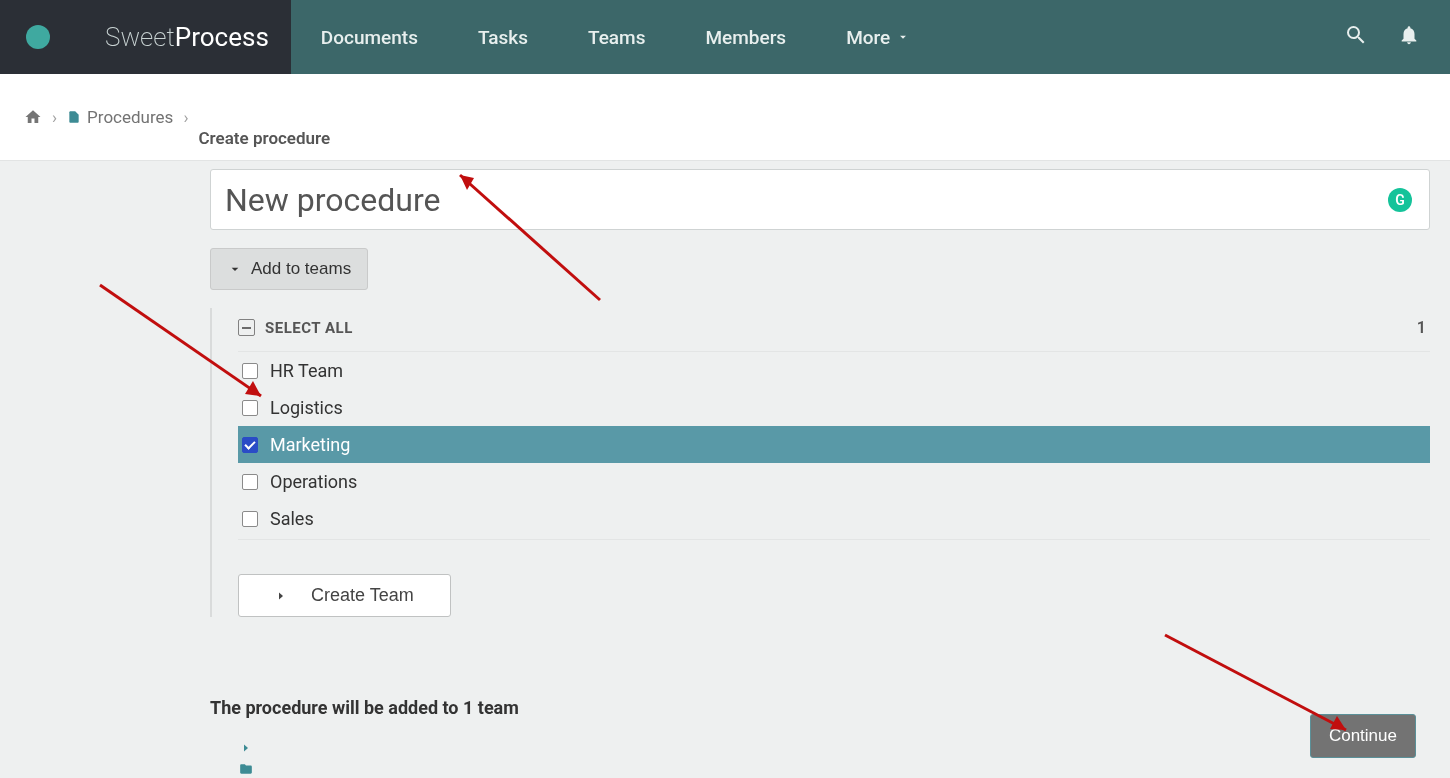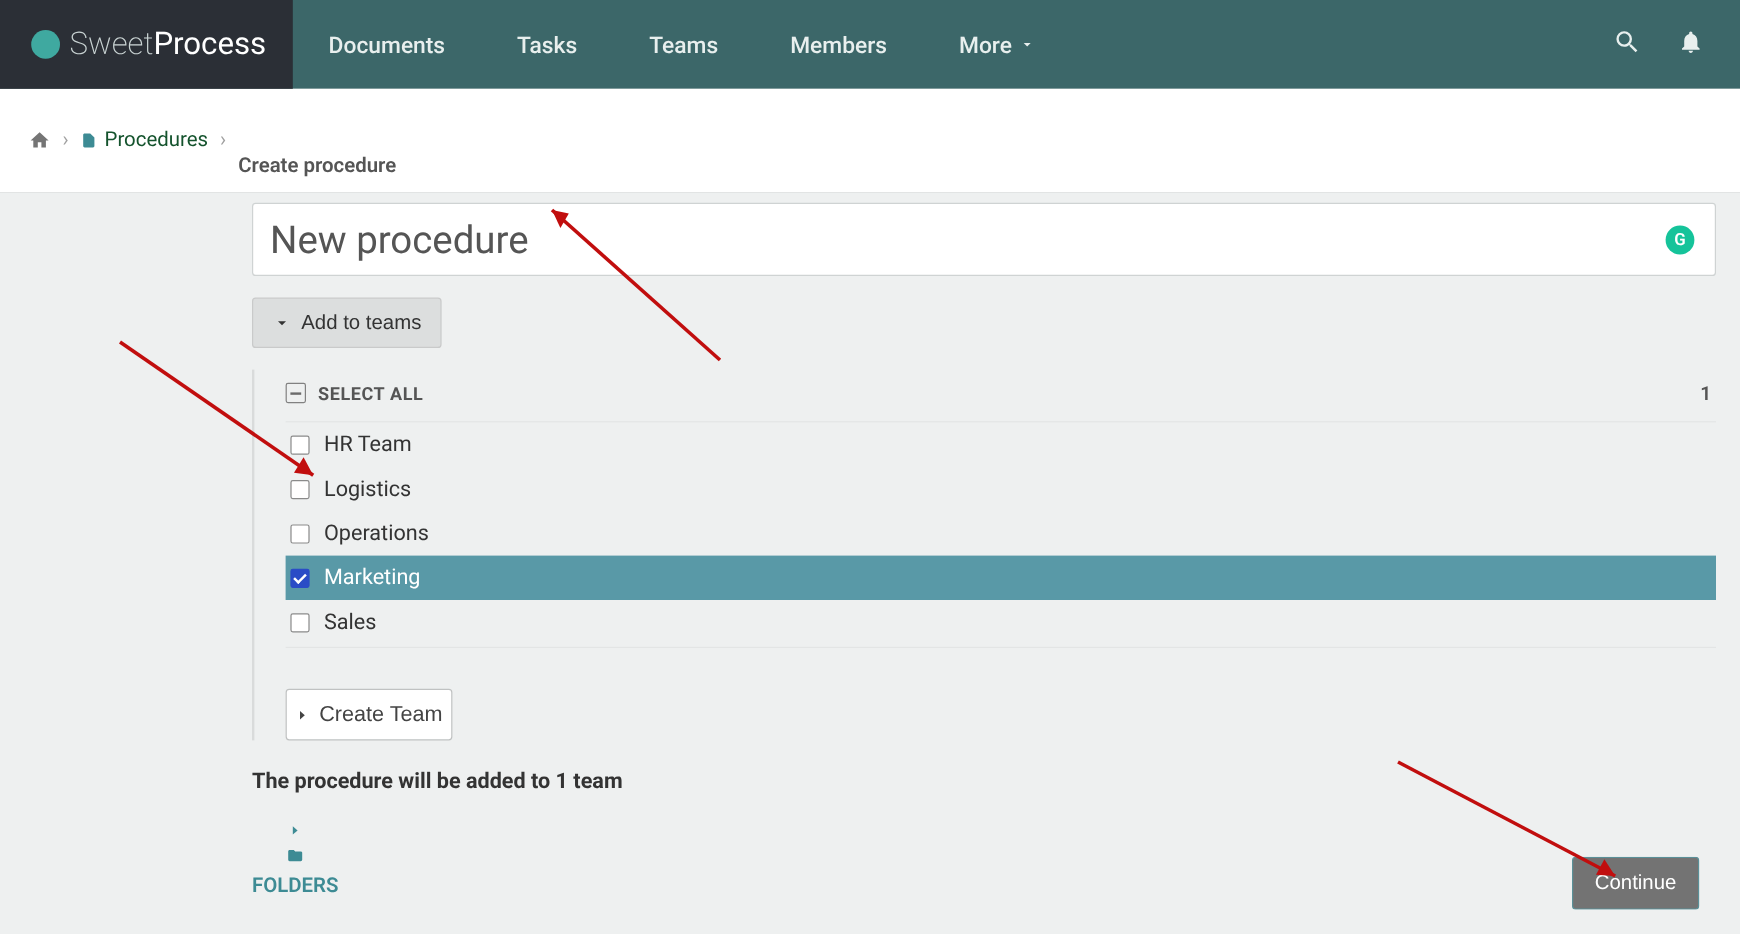--- a/index.html
+++ b/index.html
@@ -22,21 +22,21 @@
       padding: 0 22px 0 26px;
       gap: 8px;
     }
     .logo-mark {
       width: 24px; height: 24px;
       background: #3fa9a0;
       border-radius: 50%;
       position: relative;
     }
     .logo-text { font-size: 26px; color: #fff; font-weight: 400; }
-    .logo-text .thin { font-weight: 200; color: #c9d3d3; }
+    .logo-text .thin { font-weight: 200; color: #c9d3d3; margin-left: 47px; }
     .nav {
       display: flex;
       gap: 60px;
       padding-left: 30px;
       flex: 1;
     }
     .nav-item {
       color: #e8efee;
       font-size: 19px;
       font-weight: 500;
@@ -54,21 +54,21 @@
     .icon-btn { color: #e8efee; cursor: pointer; }
     .crumbs {
       background: #fff;
       border-bottom: 1px solid #e2e4e4;
       padding: 12px 24px;
       display: flex;
       align-items: center;
       gap: 10px;
       font-size: 17px;
     }
-    .crumb-link { color: #14532d; cursor: pointer; display: flex; align-items: center; gap: 6px; }
+    .crumb-link { color: #737373; cursor: pointer; display: flex; align-items: center; gap: 6px; }
     .crumb-home svg { fill: #757575; }
     .crumb-sep { color: #a0a0a0; }
     .crumb-current { color: #555; font-weight: 600; margin-top: 42px; }
     .main {
       max-width: 1220px;
       margin: 0 0 0 210px;
       padding-top: 8px;
     }
     .title-input {
       width: 100%;
@@ -168,28 +168,28 @@
       border-width: 0 2px 2px 0;
       transform: rotate(45deg);
       margin-top: -2px;
     }
     .team-list-end { border-top: 1px solid #e3e5e5; margin-top: 2px; }
     .create-team-btn {
       margin-top: 34px;
       background: #fff;
       border: 1px solid #c0c2c2;
       border-radius: 3px;
-      padding: 10px 7px;
+      padding: 10px 36px;
       font-size: 18px;
       color: #444;
       cursor: pointer;
-      display: inline-flex; align-items: center; gap: 8px;
+      display: inline-flex; align-items: center; gap: 24px;
     }
     .summary {
-      margin-top: 24px;
+      margin-top: 80px;
       font-size: 18px;
       font-weight: 700;
       color: #333;
     }
     .folders-toggle {
       margin-top: 24px;
       display: inline-flex;
       align-items: center;
       gap: 8px;
       color: #3d8b94;
@@ -296,27 +296,27 @@
 
     <div class="team-list">
       <div class="team-item">
         <span class="cb"></span>
         <span>HR Team</span>
       </div>
       <div class="team-item">
         <span class="cb"></span>
         <span>Logistics</span>
       </div>
+      <div class="team-item selected">
+        <span class="cb"></span>
+        <span>Marketing</span>
+      </div>
       <div class="team-item">
         <span class="cb"></span>
         <span>Operations</span>
-      </div>
-      <div class="team-item selected">
-        <span class="cb"></span>
-        <span>Marketing</span>
       </div>
       <div class="team-item">
         <span class="cb"></span>
         <span>Sales</span>
       </div>
       <div class="team-list-end"></div>
     </div>
 
     <button class="create-team-btn">
       <svg width="12" height="12" viewBox="0 0 24 24" fill="#444">

